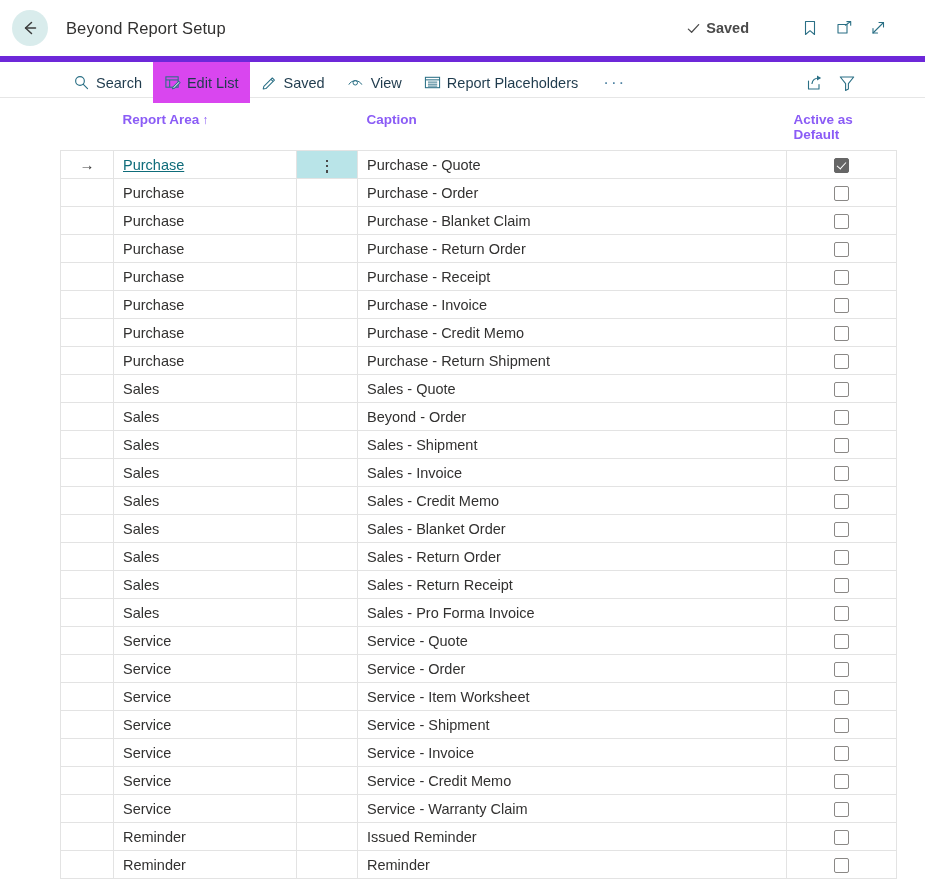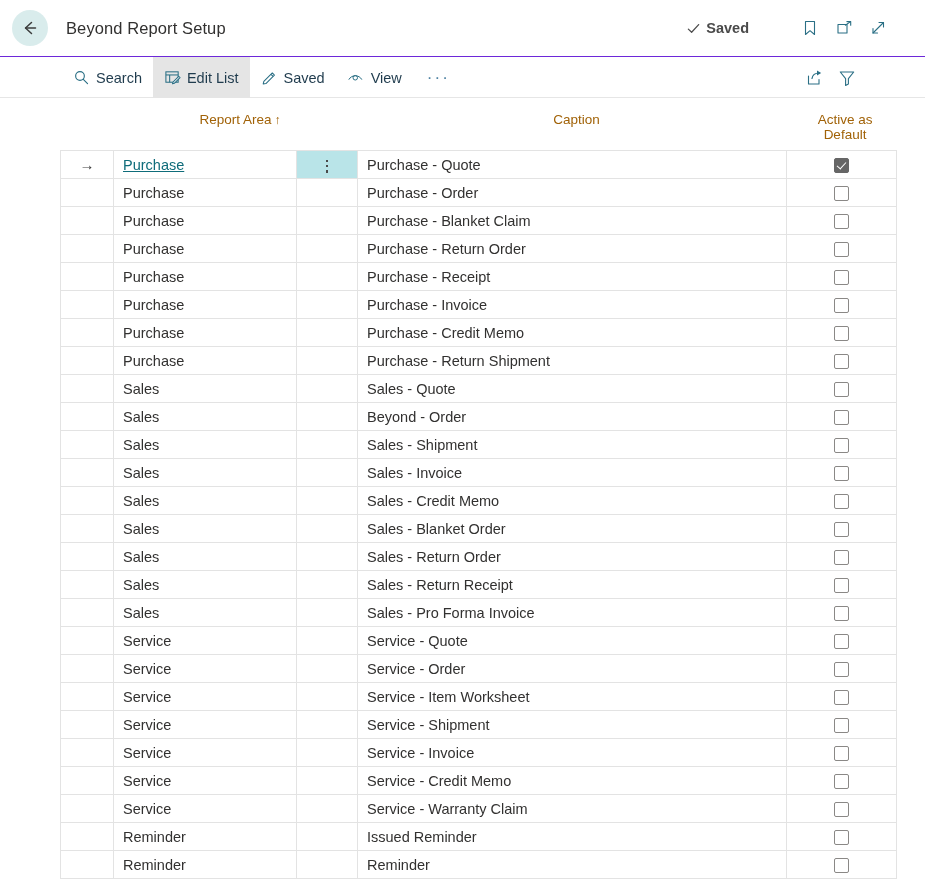--- a/index.html
+++ b/index.html
@@ -54,42 +54,42 @@
   .saved svg { margin-right: 5px; }
   .hdr-icon {
     width: 34px; height: 30px;
     display: flex; align-items: center; justify-content: center;
     cursor: pointer;
   }
 
   
   .toolbar-wrap {
     position: relative;
-    border-top: 1px solid #6d28d9;
+    border-top: 6px solid #6d28d9;
     border-bottom: 1px solid #e6e6e6;
     height: 42px;
     margin: 0 0 0 0;
   }
   .toolbar {
     height: 41px;
     display: flex;
     align-items: stretch;
     padding-left: 62px;
   }
   .tb-item {
     display: flex;
     align-items: center;
     padding: 0 11px;
     font-size: 14.5px;
     color: #1f3b4d;
     cursor: pointer;
     white-space: nowrap;
     gap: 6px;
   }
-  .tb-item.active { background: #e5e5e5; }
+  .tb-item.active { background: #d946ef; }
   .tb-item svg { flex: 0 0 auto; display:block; }
   .tb-ellipsis {
     display:flex; align-items:center; justify-content:center;
     padding: 0 14px; color:#4f83a3; font-size: 17px; letter-spacing:2px;
     cursor:pointer;
   }
   .toggle {
     width: 34px; height: 17px;
     border: 1.4px solid #20808d;
     border-radius: 9px;
@@ -129,24 +129,24 @@
     table-layout: fixed;
     font-size: 14.5px;
   }
   table.grid col.c-ind   { width: 53px; }
   table.grid col.c-area  { width: 183px; }
   table.grid col.c-drill { width: 61px; }
   table.grid col.c-cap   { width: 429px; }
   table.grid col.c-chk   { width: 110px; }
 
   thead th {
-    font-weight: normal;
+    font-weight: bold;
     font-size: 13.5px;
-    color: #a16207;
-    text-align: center;
+    color: #8b5cf6;
+    text-align: left;
     vertical-align: top;
     padding: 0 0 8px 0;
     border: none;
     background: #fff;
   }
   thead th.h-area { padding-left: 9px; }
   thead th.h-cap  { padding-left: 9px; }
   thead th.h-chk  { padding-left: 7px; line-height: 15px; }
   .sort-arrow { margin-left: 3px; font-size: 12px; }
 
@@ -277,20 +277,30 @@
 
       <div class="tb-item">
         <svg width="18" height="17" viewBox="0 0 20 18">
           <path d="M2.2 11 C5 5.6, 13.5 5.6, 16.3 11" fill="none" stroke="#2a6f85" stroke-width="1.1" stroke-linecap="round"></path>
           <circle cx="9.2" cy="9.3" r="2.5" fill="none" stroke="#2a6f85" stroke-width="1.1"></circle>
         </svg>
         <span>View</span>
       </div>
 
 
+      <div class="tb-item">
+        <svg width="17" height="17" viewBox="0 0 18 18">
+          <rect x="1.5" y="3.5" width="15" height="11" fill="none" stroke="#2a6f85" stroke-width="1.1"></rect>
+          <line x1="1.5" y1="6.2" x2="16.5" y2="6.2" stroke="#2a6f85" stroke-width="1.1"></line>
+          <line x1="4.2" y1="8.6" x2="14" y2="8.6" stroke="#2a6f85" stroke-width="1"></line>
+          <line x1="4.2" y1="10.8" x2="14" y2="10.8" stroke="#2a6f85" stroke-width="1"></line>
+          <line x1="4.2" y1="12.8" x2="14" y2="12.8" stroke="#2a6f85" stroke-width="1"></line>
+        </svg>
+        <span>Report Placeholders</span>
+      </div>
 
       <div class="tb-ellipsis">···</div>
 
       <div class="tb-right">
         <div class="tb-ricon">
           <svg width="18" height="18" viewBox="0 0 18 18">
             <path d="M2.5 7 V15 h10.5 V10.5" fill="none" stroke="#2a6f85" stroke-width="1.1" stroke-linecap="round" stroke-linejoin="round"></path>
             <path d="M6 9.5 C6.6 5.2, 10 4, 13.2 4" fill="none" stroke="#2a6f85" stroke-width="1.2" stroke-linecap="round"></path>
             <path d="M11 1.6 L15.2 4 L11 6.5 z" fill="#2a6f85"></path>
           </svg>

